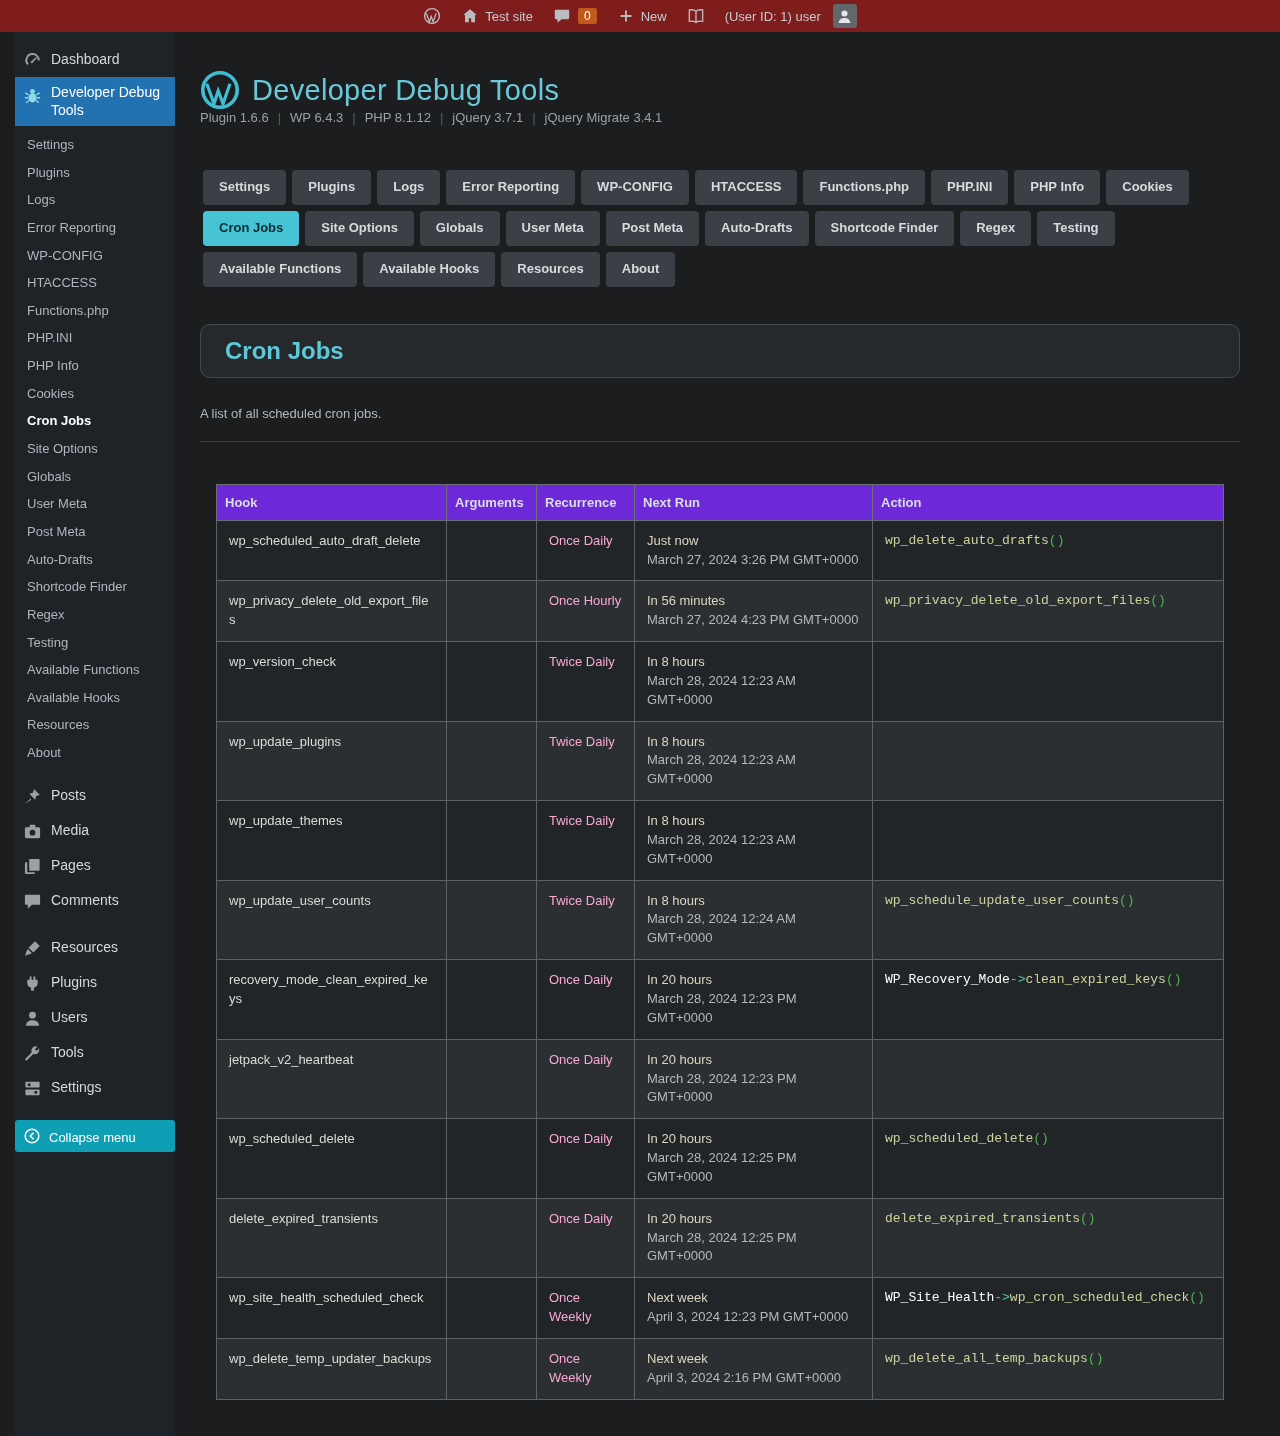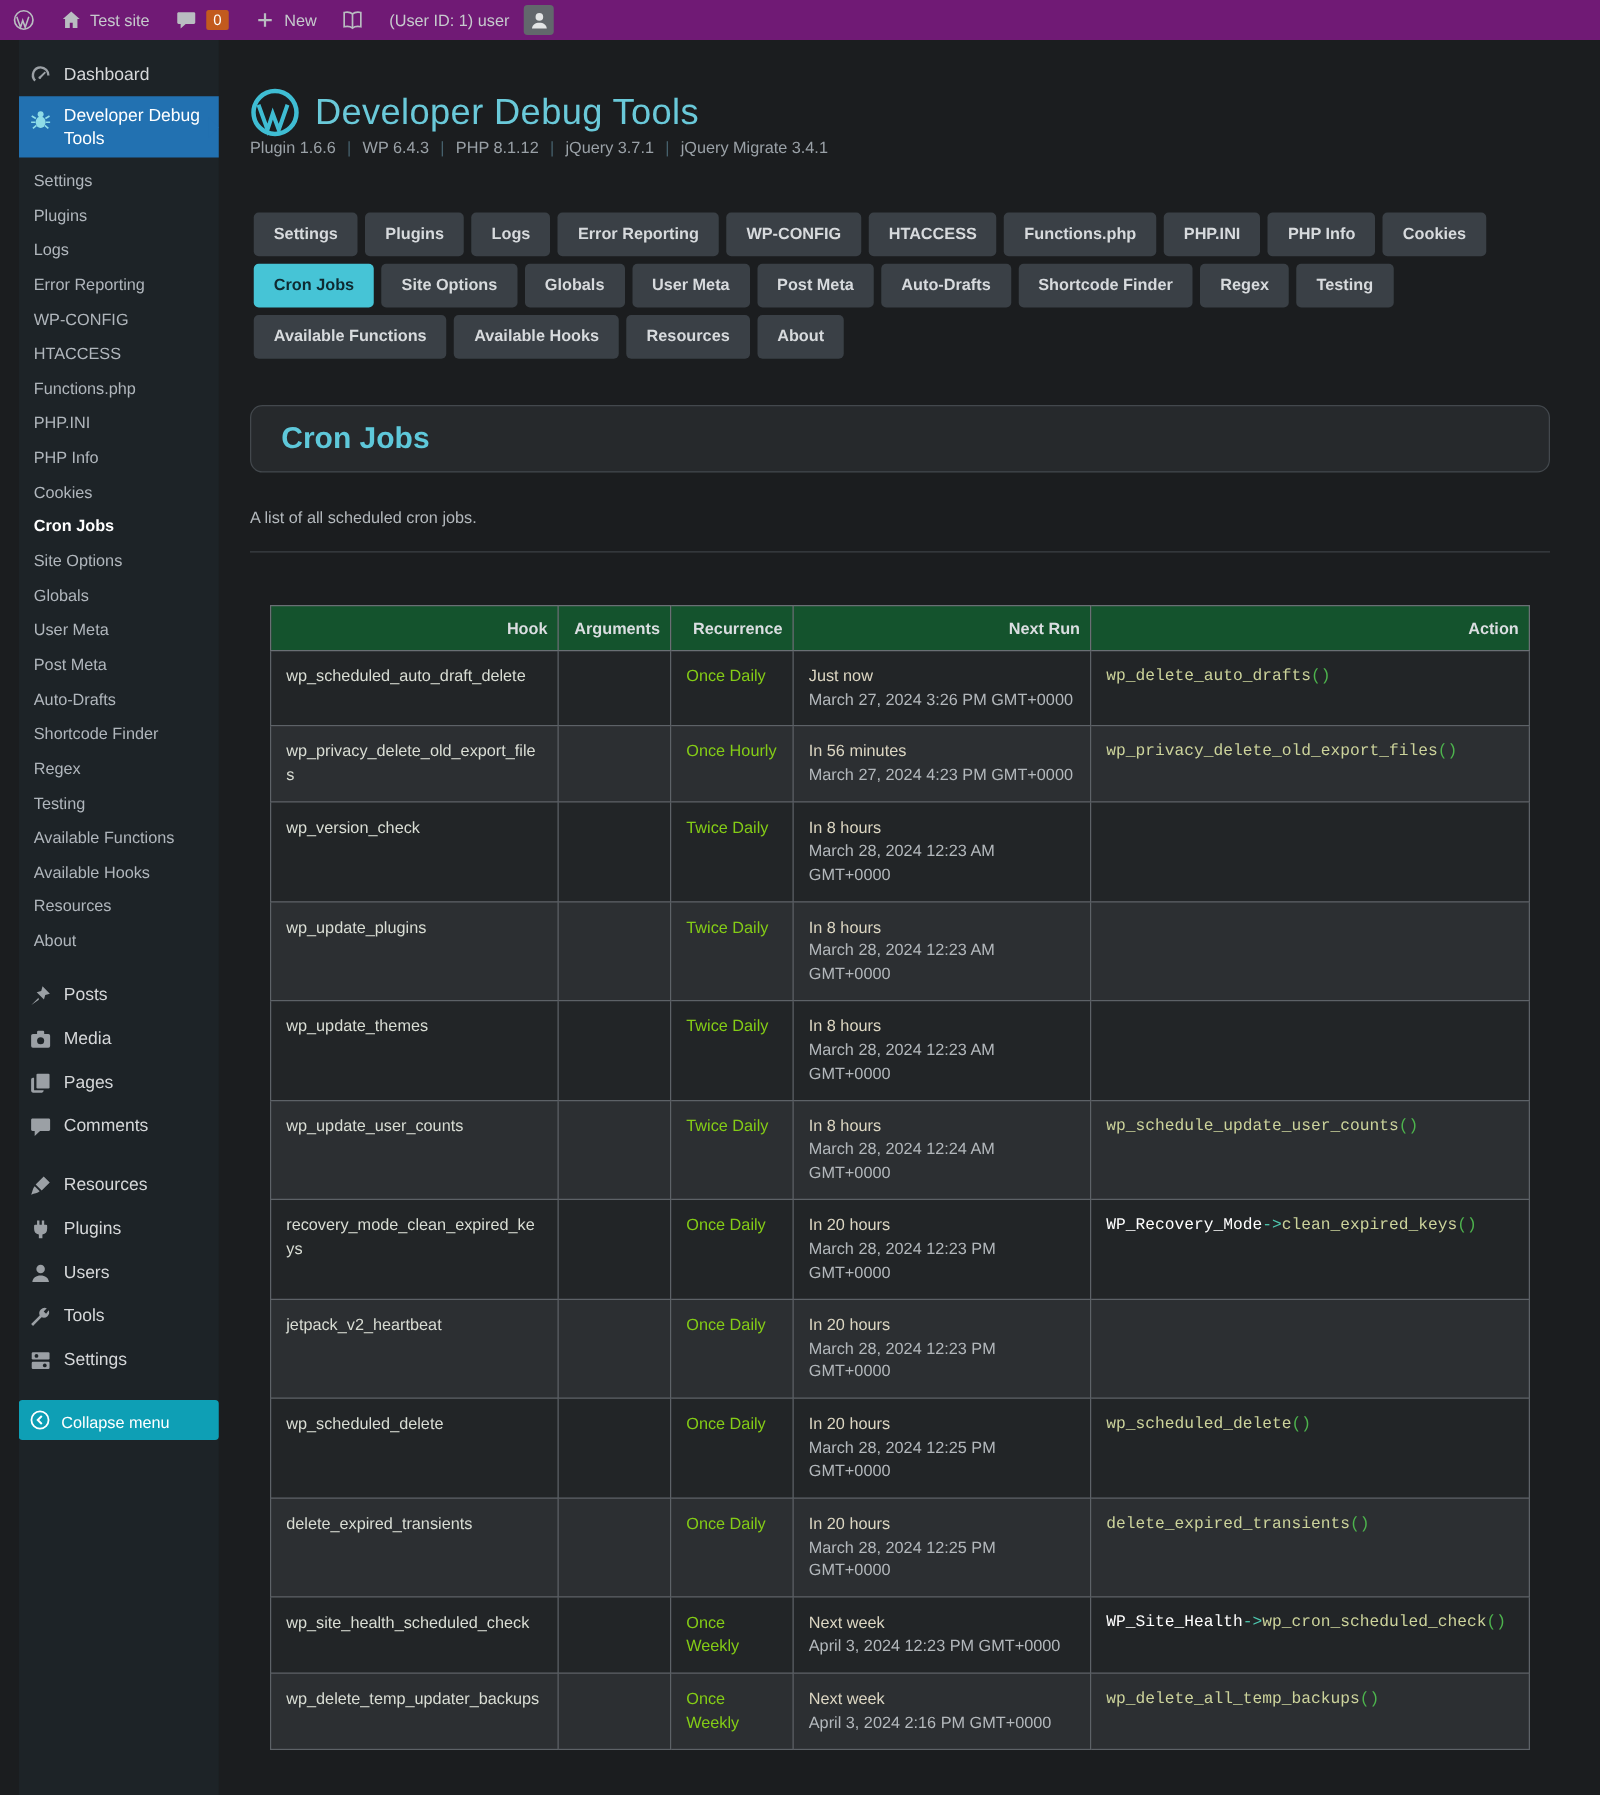--- a/index.html
+++ b/index.html
@@ -2,21 +2,21 @@
 <html><head>
 <meta charset="utf-8">
 <style>
   *{margin:0;padding:0;box-sizing:border-box}
   html,body{width:1280px;height:1436px;overflow:hidden}
   body{background:#1b1d1f;font-family:"Liberation Sans",sans-serif;color:#c9cdd1}
   .icon{display:inline-block;flex:none}
   .icon svg{width:100%;height:100%;display:block}
 
   
-  .admin-bar{position:fixed;top:0;left:0;right:0;height:32px;background:#701a75;display:flex;justify-content:flex-start;align-items:stretch;font-size:13px;color:#c6cacd;z-index:100}
+  .admin-bar{position:fixed;top:0;left:0;right:0;height:32px;background:#7f1d1d;display:flex;justify-content:center;align-items:stretch;font-size:13px;color:#c6cacd;z-index:100}
   .ab-group{display:flex;align-items:stretch}
   .ab-item{display:flex;align-items:center;gap:6px;padding:0 10px;cursor:pointer;white-space:nowrap}
   .ab-item .icon{width:18px;height:18px;color:#b9bdc1}
   .badge{background:#c25a1e;color:#fff;padding:1px 6px;border-radius:2px;font-size:12px;margin-left:1px}
   .avatar{width:24px;height:24px;background:#62676c;border-radius:3px;display:inline-flex;align-items:center;justify-content:center;color:#d8dadc;margin-left:6px;overflow:hidden}
   .avatar .icon{width:17px;height:17px;color:#e3e5e6}
 
   
   .sidebar{position:fixed;top:32px;left:15px;bottom:0;width:160px;background:#1d2327;z-index:50;font-size:14px;padding-top:10px}
   .menu-item{display:flex;align-items:center;gap:9px;padding:8px 8px;color:#d6d8da;cursor:pointer;position:relative;line-height:1.25}
@@ -44,26 +44,26 @@
   .tab{margin:3px;padding:9px 16px;background:#3a4046;border:none;border-radius:4px;color:#d7dadd;font-weight:700;font-size:13px;font-family:inherit;cursor:pointer;line-height:1.3}
   .tab.active{background:#46c4d6;color:#0f2a31}
 
   .heading-box{margin-top:34px;background:#26292c;border:1px solid #43484d;border-radius:10px;padding:12px 24px}
   .heading-box h2{font-size:24px;font-weight:700;color:#5ec8da}
   .page-desc{margin-top:28px;font-size:13px;color:#b3b8bc}
   .content hr{margin-top:20px;border:none;border-top:1px solid #3c4045}
 
   .table-wrap{margin:42px 16px 0}
   table.cron{width:100%;border-collapse:collapse;font-size:13px}
-  .cron th{border:1px solid #6a6f74;background:#14532d;color:#dbdee1;font-weight:700;text-align:right;padding:10px 8px}
+  .cron th{border:1px solid #6a6f74;background:#6d28d9;color:#dbdee1;font-weight:700;text-align:left;padding:10px 8px}
   .cron td{border:1px solid #5d6267;padding:11px 12px;vertical-align:top;line-height:1.45}
   .cron tbody tr:nth-child(odd){background:#222527}
   .cron tbody tr:nth-child(even){background:#2c2f32}
   td.col-hook{color:#d9ddd4;overflow-wrap:anywhere}
-  td.col-rec{color:#84cc16}
+  td.col-rec{color:#f9a8d4}
   .next-rel{color:#dcd6c2}
   .next-date{color:#b3b8bc}
   td.col-action{font-family:Liberation Mono, monospace;font-size:13px}
   .code-fn{color:#ccd39b}
   .code-paren{color:#4db34d}
   .code-plain{color:#ffffff}
   .code-op{color:#4ec9b0}
 </style>
 </head>
 <body>

